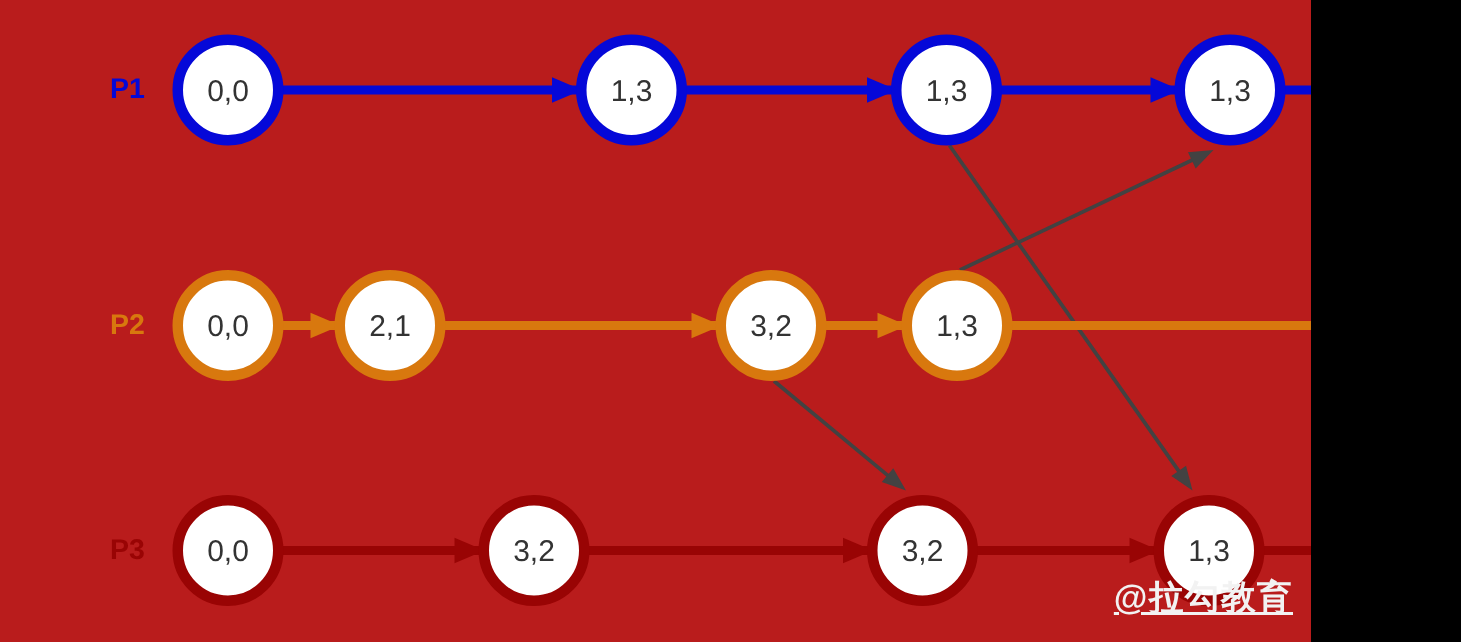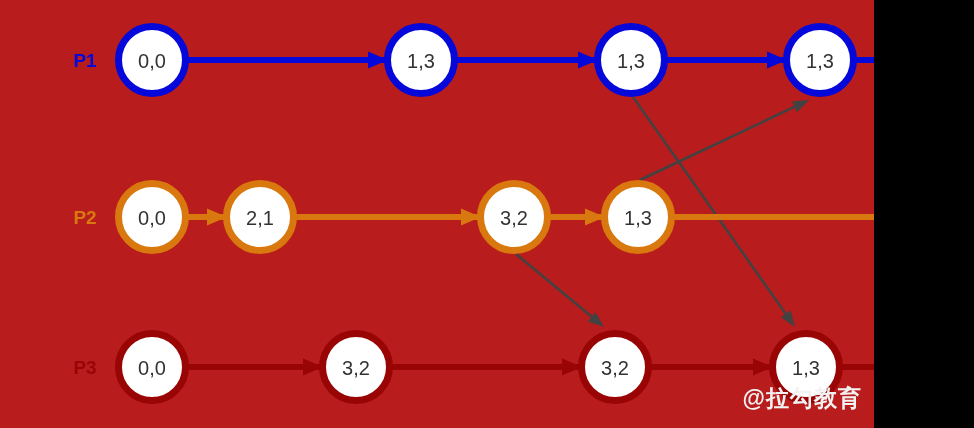--- a/index.html
+++ b/index.html
@@ -33,20 +33,21 @@
   }
   #watermark {
     position: absolute;
     right: 12px;
     top: 383px;
     font-size: 23px;
     font-weight: bold;
     color: #f2f2f2;
     letter-spacing: 1px;
     font-family: "Liberation Sans", sans-serif;
+    text-decoration: underline;
   }
 </style>
 </head>
 <body>
 
 <div id="canvas">
   <svg id="diagram" width="974" height="428" xmlns="http://www.w3.org/2000/svg">
       <g>
         <line x1="516" y1="254" x2="593.2248561385373" y2="318.06152838765024" stroke="#424242" stroke-width="2.5"></line>
         <polygon points="604,327 595.5163234207639,312.16668507383054 587.8547763244642,321.40252266937" fill="#424242"></polygon>

